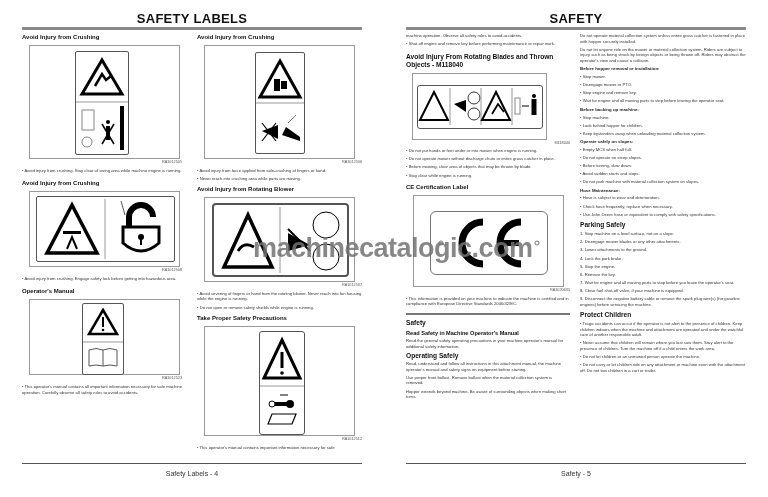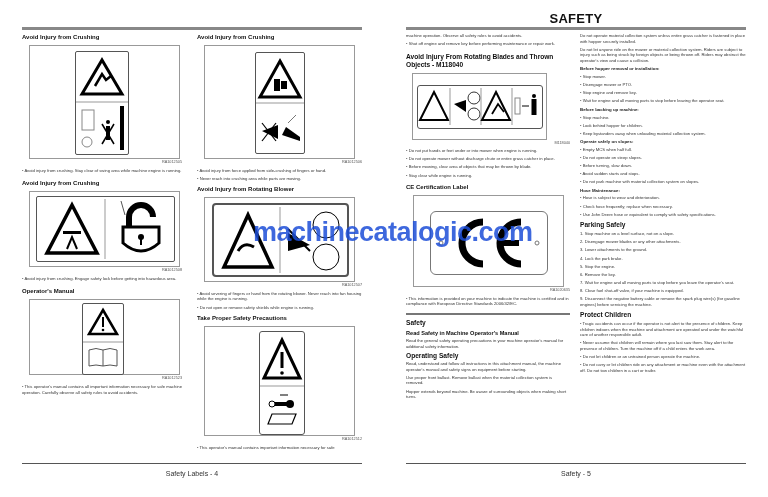--- a/index.html
+++ b/index.html
@@ -13,27 +13,28 @@
   .footer-text { position:absolute; top:470px; font-size:7px; color:#333; text-align:center; }
   .col { position:absolute; font-size:4.2px; line-height:5.6px; color:#333; }
   .h { font-weight:bold; font-size:6px; line-height:8px; color:#111; margin:0 0 4px 0; }
   .h-lg { font-weight:bold; font-size:6.6px; line-height:8px; color:#111; }
   .sub { font-weight:bold; font-size:4.4px; margin:3px 0 2px; color:#222; }
   p { margin:0 0 2.5px 0; }
   .figbox { border:1px solid #999; background:#fff; position:relative; box-sizing:border-box; }
   .figcap { text-align:right; font-size:3.8px; color:#555; margin:1px 0 2px; }
   .sec-rule { height:2px; background:#777; margin:6px 0 4px; }
   .label-card { position:absolute; border:1px solid #555; border-radius:2px; background:#fff; box-sizing:border-box; }
-  .watermark { position:absolute; left:253px; top:217px; font-size:27px; font-weight:bold; color:#1d4ed8; opacity:0.85; letter-spacing:-0.5px; pointer-events:none; font-family:"Liberation Sans", sans-serif; }
+  .watermark { position:absolute; left:253px; top:233px; font-size:27px; font-weight:bold; color:#737373; opacity:0.85; letter-spacing:-0.5px; pointer-events:none; font-family:"Liberation Sans", sans-serif; }
   svg { display:block; }
 </style>
 </head>
 <body>
 
 <div class="page page-left">
+  <div class="page-title" style="left:0;width:384px;">SAFETY LABELS</div>
   <div class="title-rule" style="left:22px;width:340px;"></div>
 
   <div class="col" style="left:22px;top:33px;width:160px;">
     <div class="h">Avoid Injury from Crushing</div>
     <div class="figbox" style="width:151px;height:114px;margin-left:7px;">
       <div class="label-card" style="left:45px;top:5px;width:54px;height:104px;">
         <svg width="52" height="102" viewBox="0 0 52 102">
           <polygon points="26,8 46,42 6,42" fill="none" stroke="#000" stroke-width="3"></polygon>
           <path d="M19 34 L26 22 L30 28 L35 24" stroke="#000" stroke-width="2.5" fill="none"></path>
           <line x1="0" y1="50" x2="52" y2="50" stroke="#999"></line>

